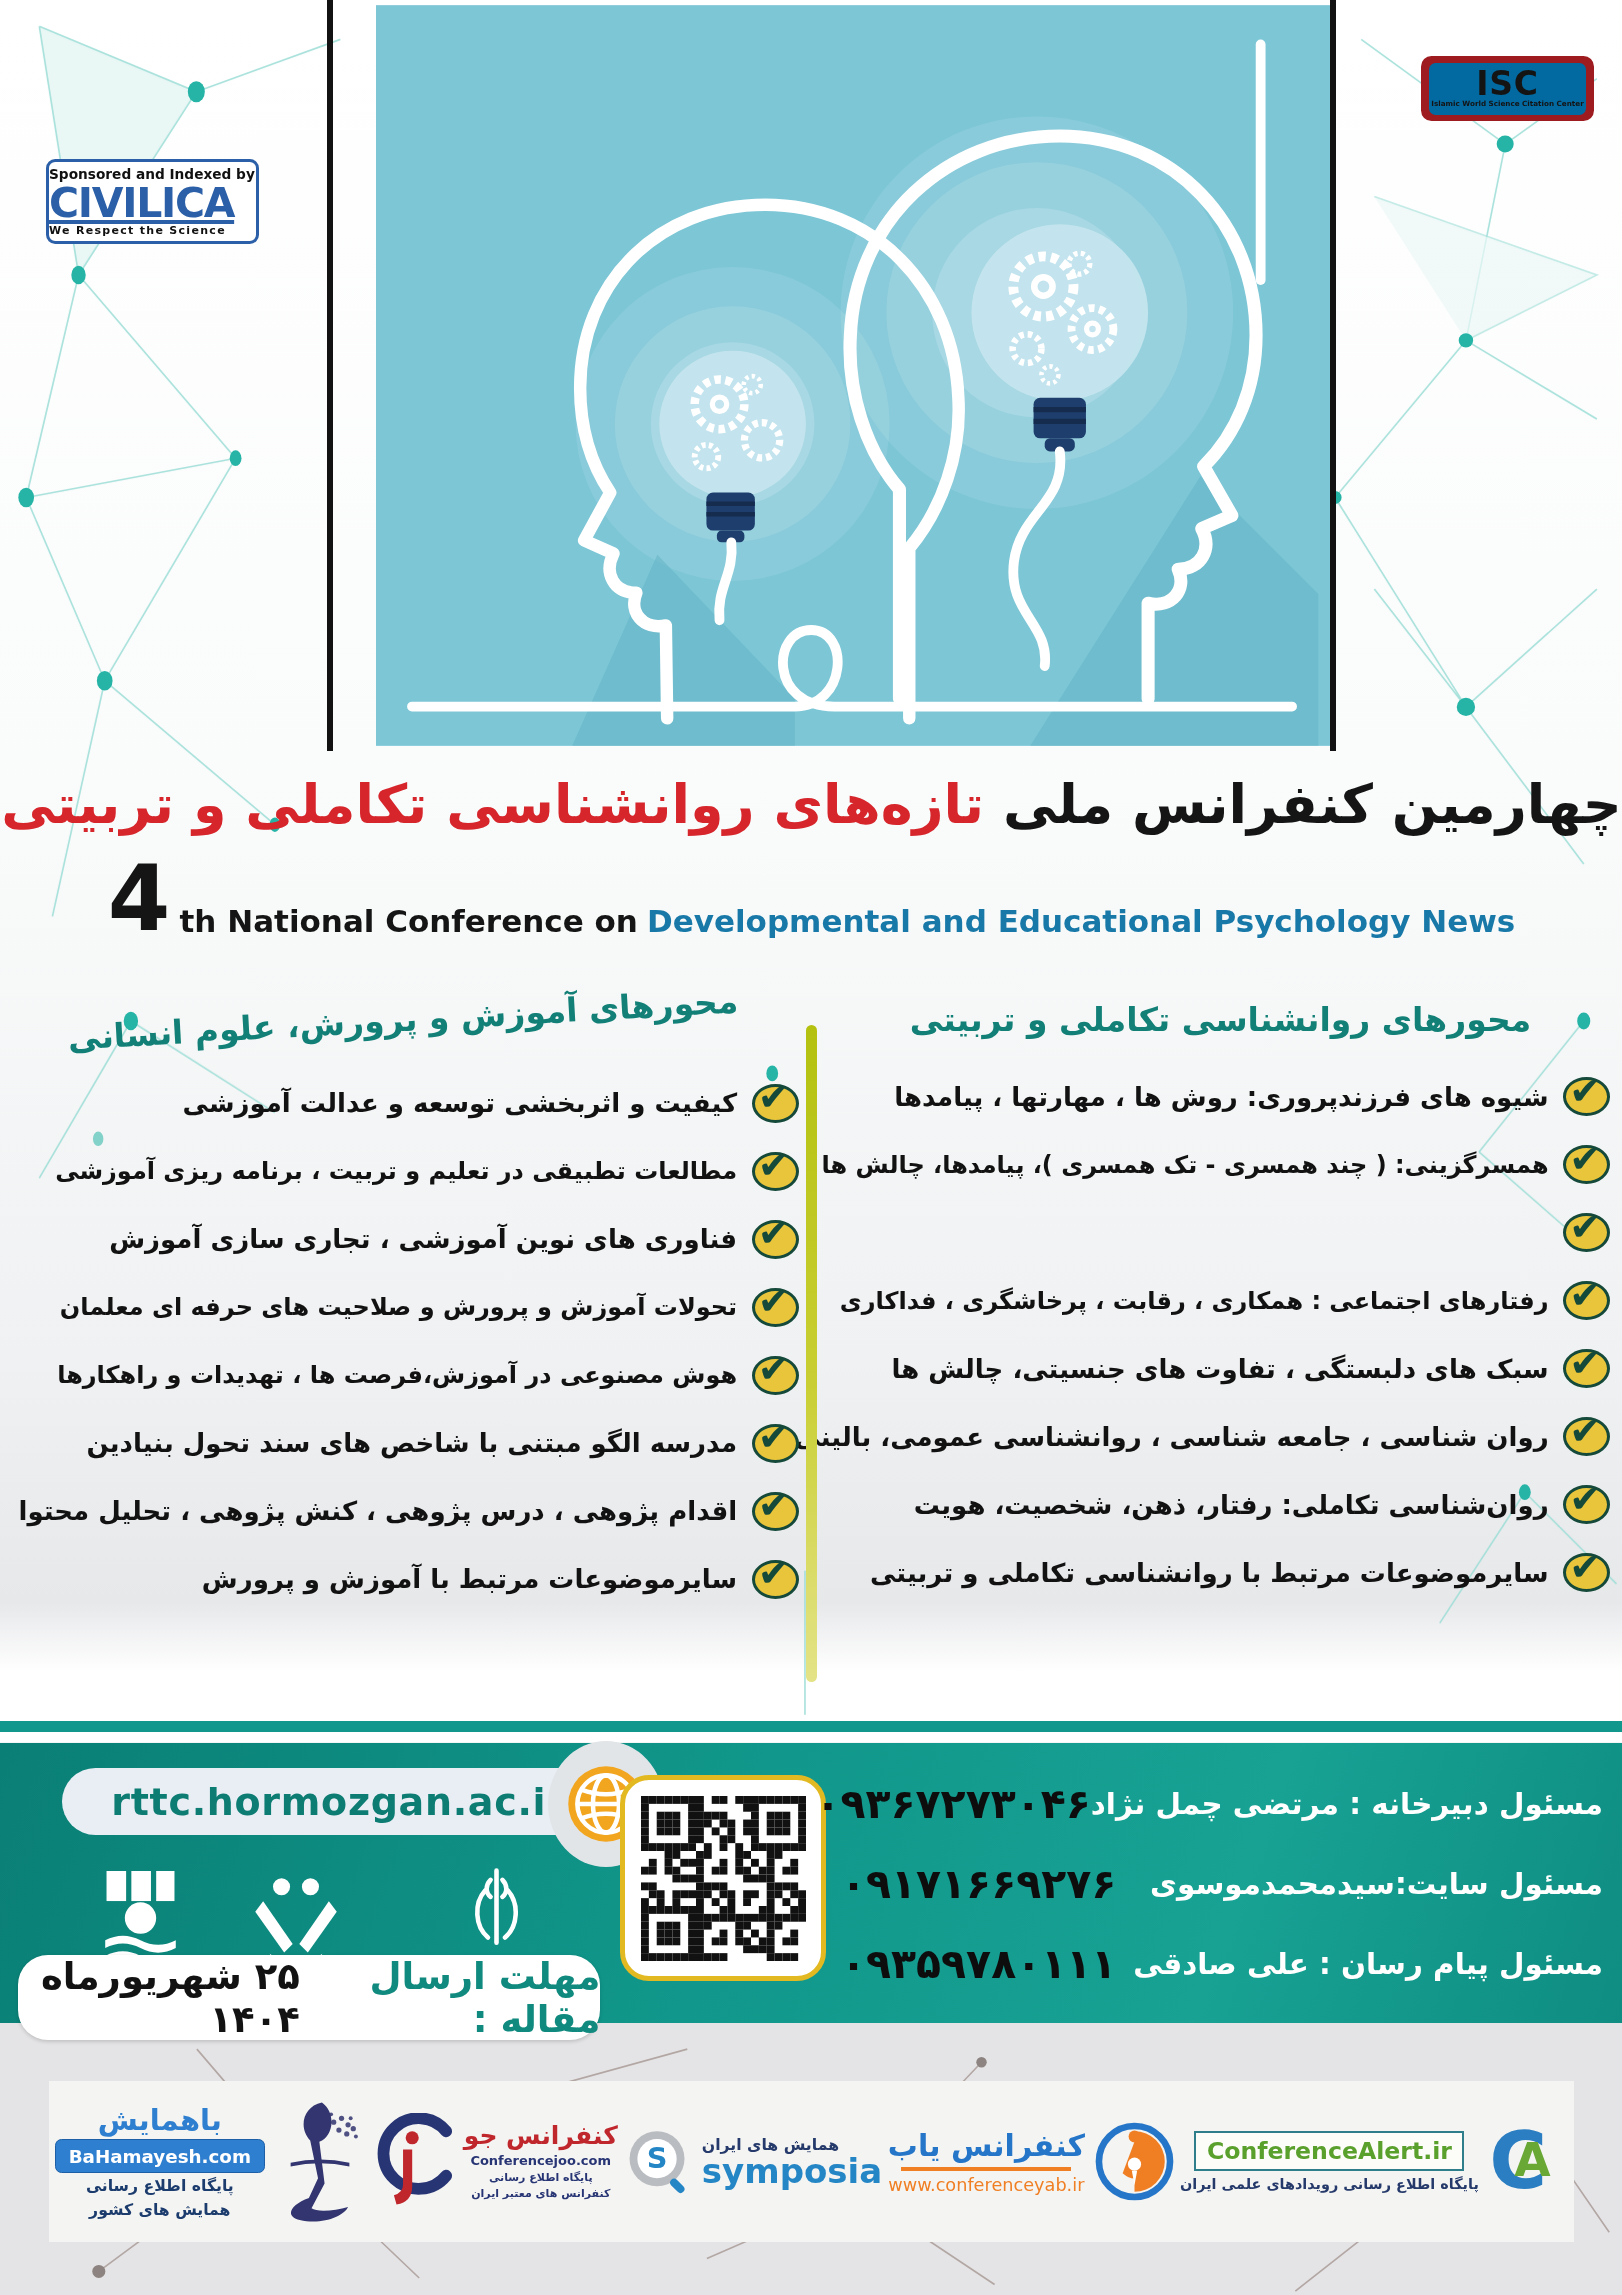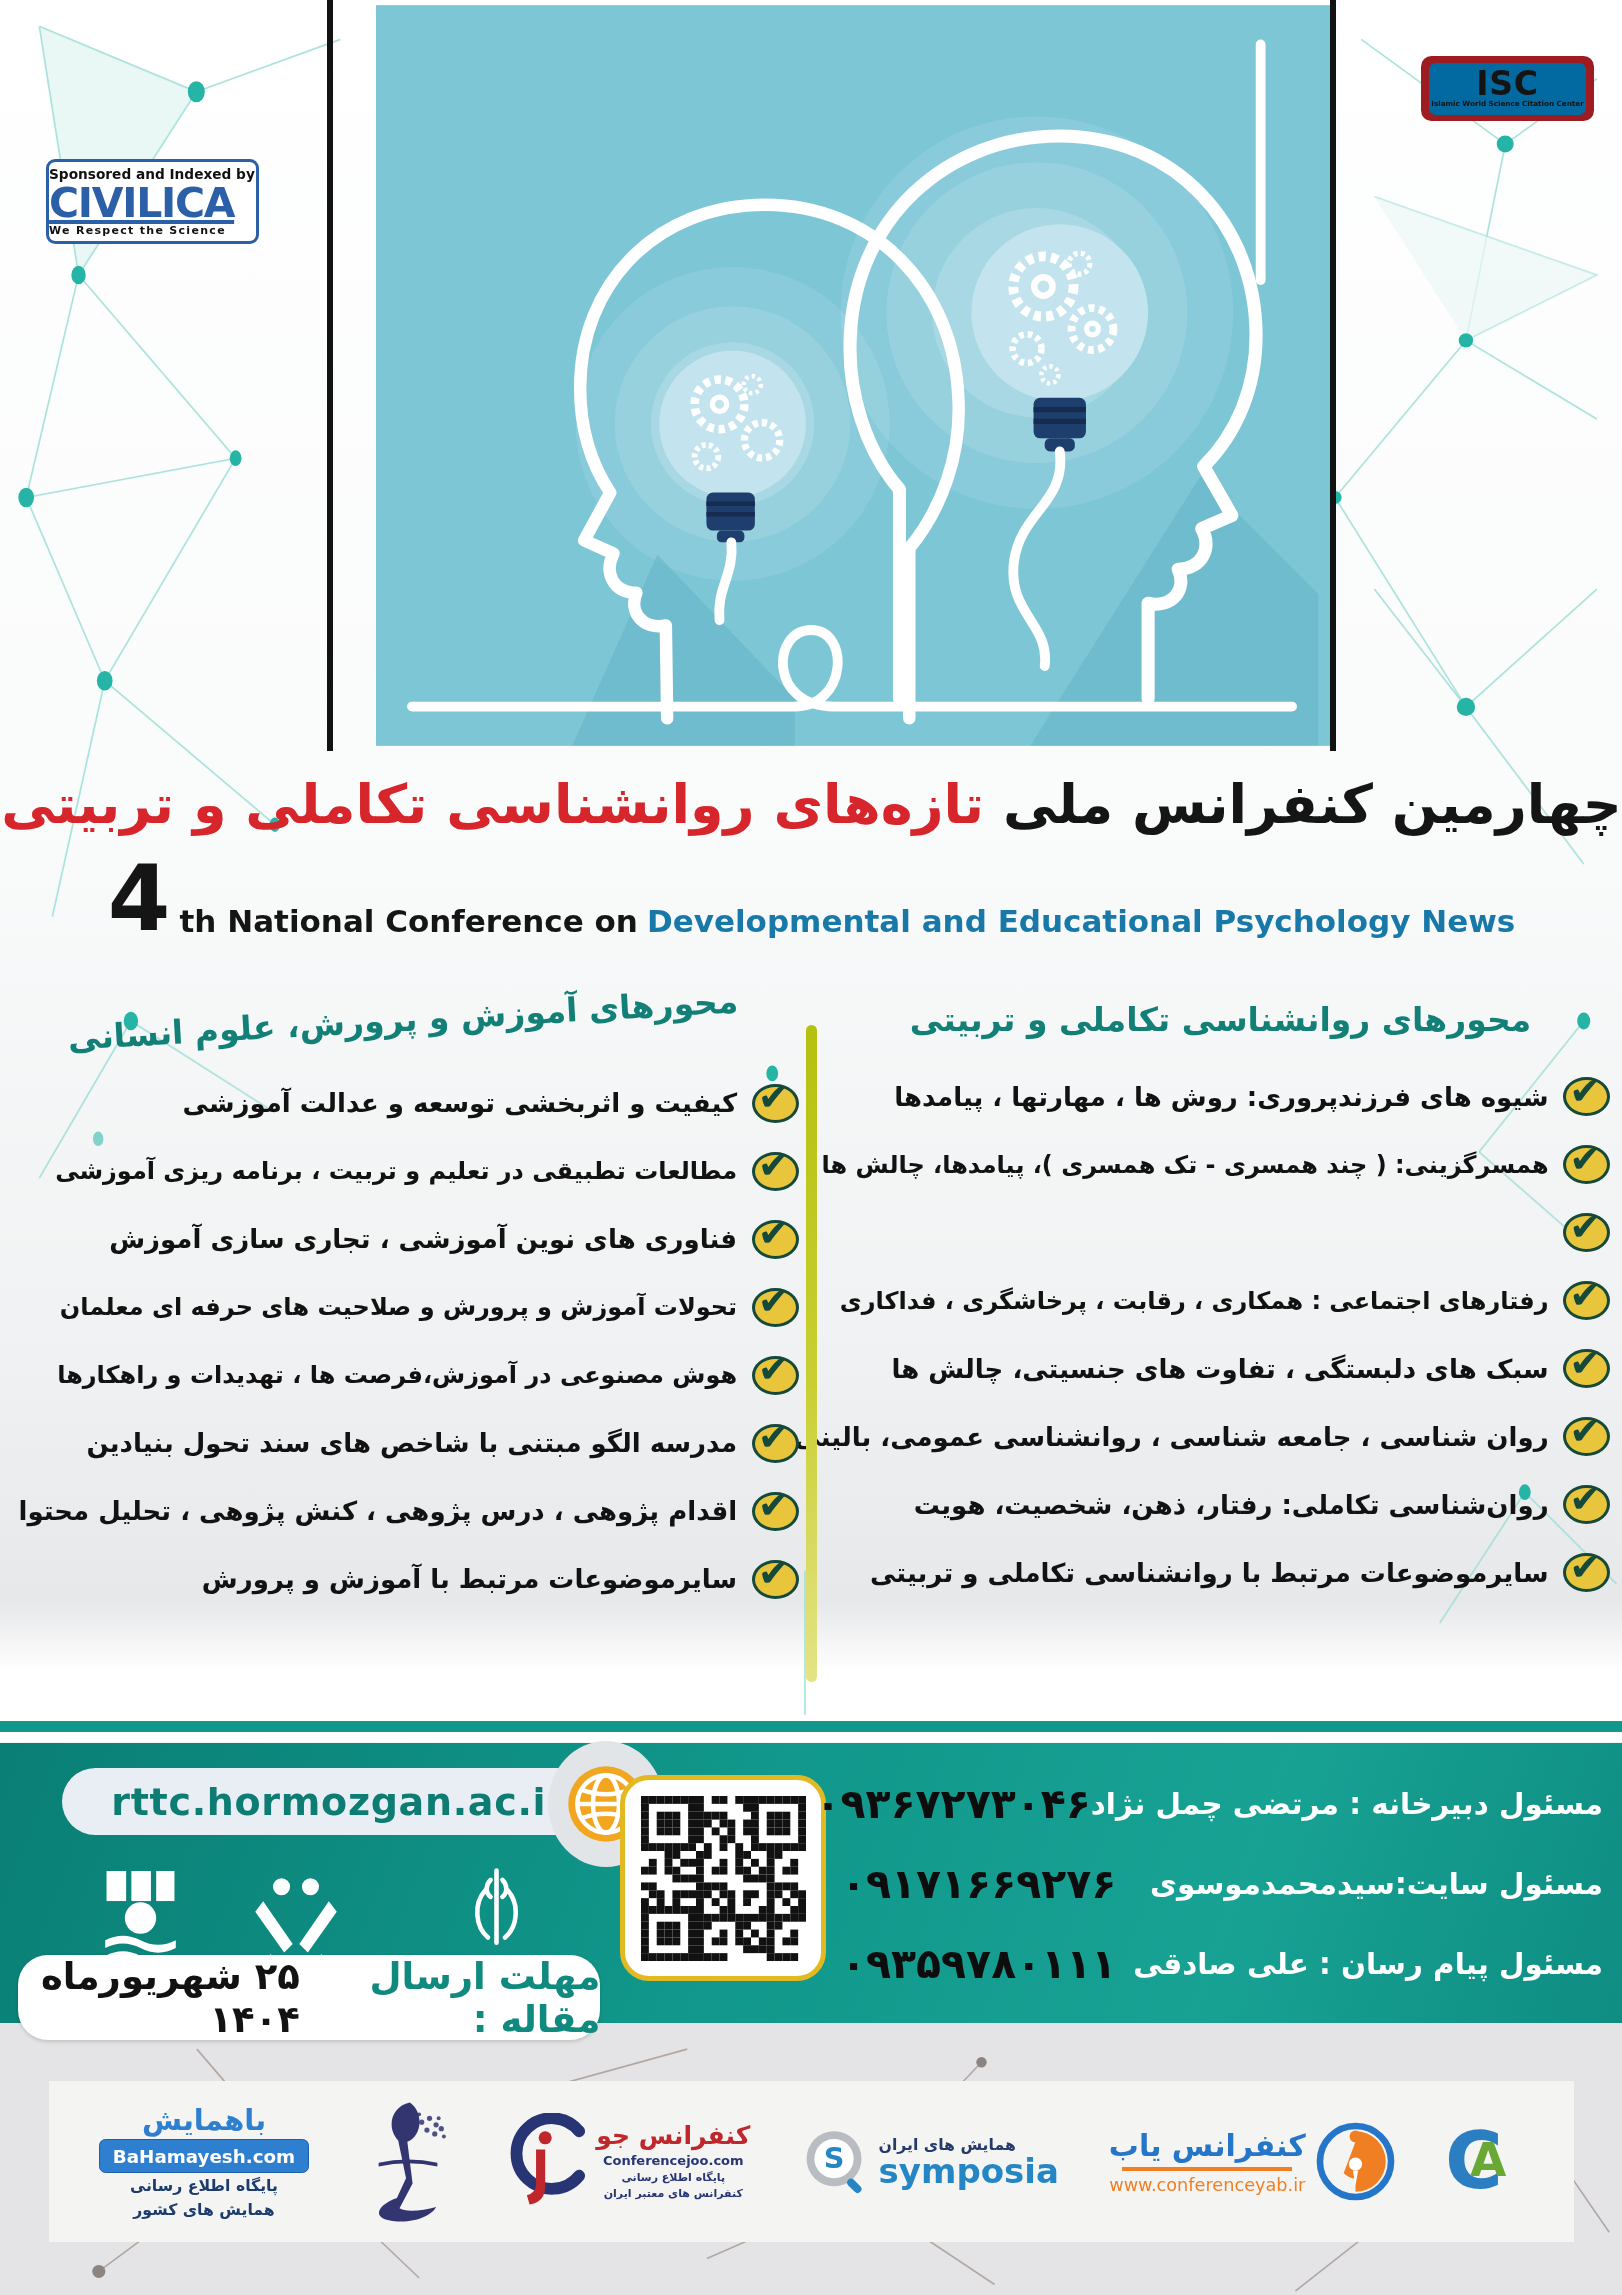--- a/index.html
+++ b/index.html
@@ -760,20 +760,24 @@
       <circle cx="60" cy="60" r="54" fill="none" stroke="#2576c9" stroke-width="10"></circle>
       <path d="M60,14 A46,46 0 0 1 60,106 Z" fill="#f07f24"></path>
       <path d="M60,30 L78,78 Q60,94 42,78 Z" fill="#f07f24"></path>
       <circle cx="60" cy="64" r="10" fill="#ffffff"></circle>
       <path d="M56,74 L64,74 L60,96 Z" fill="#ffffff"></path>
       <circle cx="60" cy="22" r="9" fill="#f07f24"></circle>
     </svg>
   </div>
 
   <div class="flogo">
+    <div class="calert-txt">
+      <div class="dom">ConferenceAlert.ir</div>
+      <div class="tag">پایگاه اطلاع رسانی رویدادهای علمی ایران</div>
+    </div>
     <div class="ca-mark">
       <span class="c">C</span>
       <span class="a">A</span>
     </div>
   </div>
 
 </div>
 
 
 </body></html>

